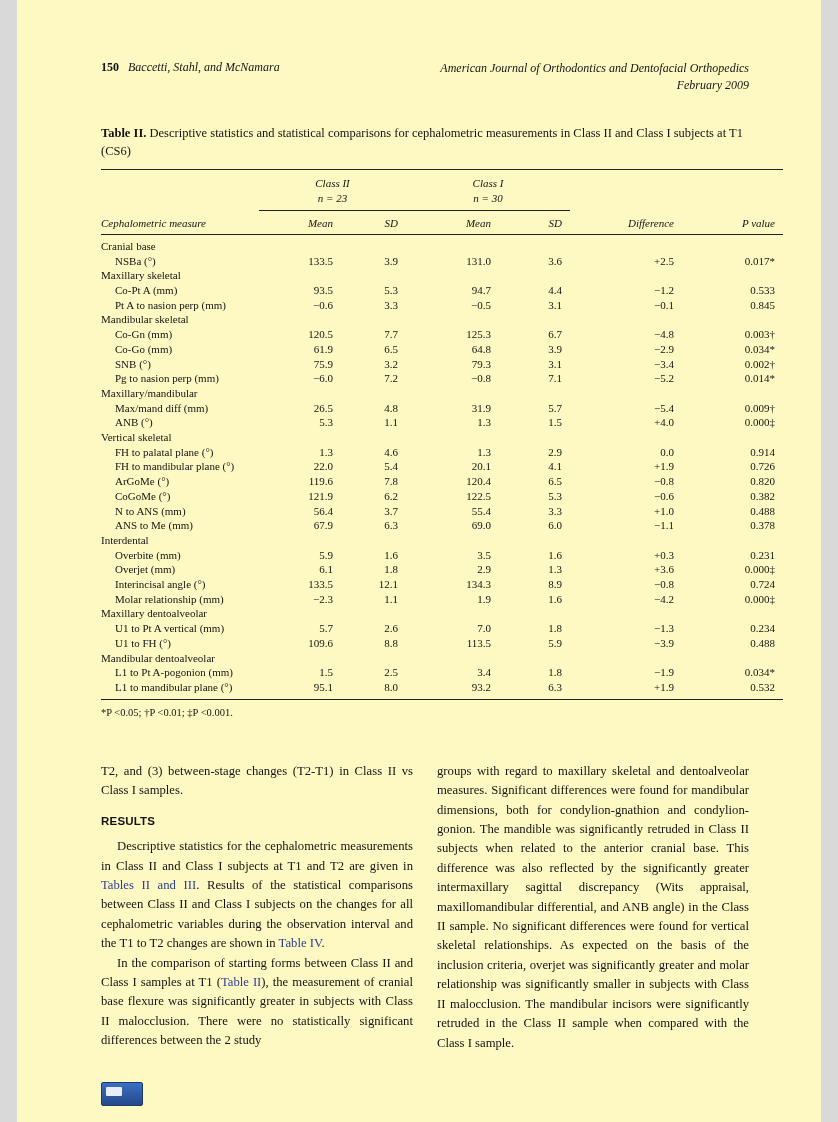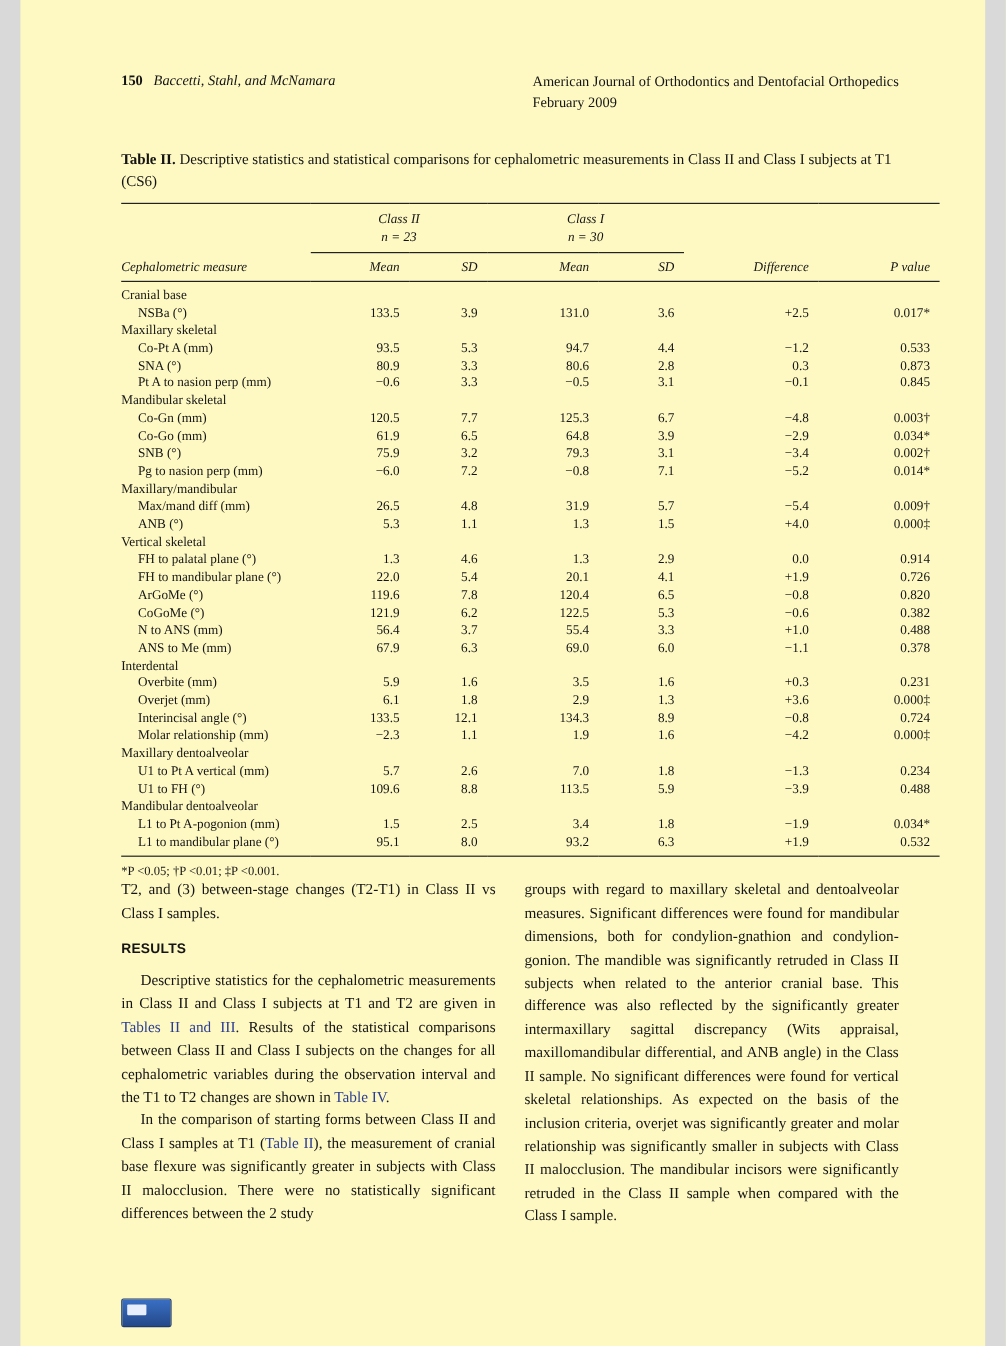--- a/index.html
+++ b/index.html
@@ -8,21 +8,21 @@
     font-family:"Liberation Serif", serif;color:#141414;overflow:hidden;
     margin:0 auto;box-sizing:border-box;
   }
   .content{padding:60px 72px 0 84px;box-sizing:border-box;}
 
   
   .run-head{display:flex;justify-content:space-between;align-items:flex-start;font-size:12px;}
   .rh-left{white-space:nowrap;}
   .page-num{font-weight:bold;margin-right:9px;}
   .authors{font-style:italic;}
-  .rh-right{text-align:left;line-height:1.4;}
+  .rh-right{text-align:right;font-style:italic;line-height:1.4;}
 
   
   .caption{margin:30px 0 8px;font-size:12.5px;line-height:1.5;text-align:left;}
   .cap-label{font-weight:bold;}
 
   
   table.stats{width:100%;border-collapse:collapse;table-layout:fixed;font-size:11px;margin-top:4px;border-bottom:1.5px solid #222;}
   tr.group-row th{border-top:1.5px solid #222;padding-top:6px;font-style:italic;font-weight:normal;text-align:center;line-height:1.4;vertical-align:bottom;}
   th.grp{border-bottom:1px solid #222;padding-bottom:3px;}
   tr.col-row th{font-style:italic;font-weight:normal;border-bottom:1px solid #222;padding:6px 0 5px;vertical-align:bottom;margin-left:12px;}
@@ -30,21 +30,21 @@
   tr.col-row th.num{text-align:right;padding-right:8px;}
   tbody td{padding:0 8px 0 0;line-height:14.7px;overflow:hidden;white-space:nowrap;}
   tbody tr:first-child td{padding-top:4px;}
   tbody tr:last-child td{padding-bottom:4px;}
   td.measure{padding-left:14px;}
   tr.section-row td{padding-left:0;}
   td.num{text-align:right;}
   .footnote{font-size:10.5px;margin:7px 0 0;}
 
   
-  .body-columns{display:flex;gap:24px;font-size:12.7px;line-height:1.53;text-align:justify;}
+  .body-columns{display:flex;gap:24px;margin-top:44px;font-size:12.7px;line-height:1.53;text-align:justify;}
   .col{flex:1;min-width:0;}
   .col p{margin:0;}
   .col p.indent{text-indent:16px;}
   .col h2{font-family:"Liberation Sans", sans-serif;font-size:11.5px;letter-spacing:.2px;margin:12px 0 7px;text-align:left;}
   .xref{color:#2b3d92;cursor:pointer;}
 
   
   .corner-widget{
     position:absolute;left:84px;top:1082px;width:40px;height:22px;
     background:linear-gradient(#3a6fc4,#24498a);border:1px solid #1c3a6e;border-radius:2px;
@@ -128,29 +128,20 @@
             <tr class="data-row">
               <td class="measure">Co-Pt A (mm)</td>
               <td class="num">93.5</td>
               <td class="num">5.3</td>
               <td class="num">94.7</td>
               <td class="num">4.4</td>
               <td class="num">−1.2</td>
               <td class="num">0.533</td>
             </tr>
             <tr class="data-row">
-              <td class="measure">SNA (°)</td>
-              <td class="num">80.9</td>
-              <td class="num">3.3</td>
-              <td class="num">80.6</td>
-              <td class="num">2.8</td>
-              <td class="num">0.3</td>
-              <td class="num">0.873</td>
-            </tr>
-            <tr class="data-row">
               <td class="measure">Pt A to nasion perp (mm)</td>
               <td class="num">−0.6</td>
               <td class="num">3.3</td>
               <td class="num">−0.5</td>
               <td class="num">3.1</td>
               <td class="num">−0.1</td>
               <td class="num">0.845</td>
             </tr>
             <tr class="section-row">
               <td colspan="7">Mandibular skeletal</td>

